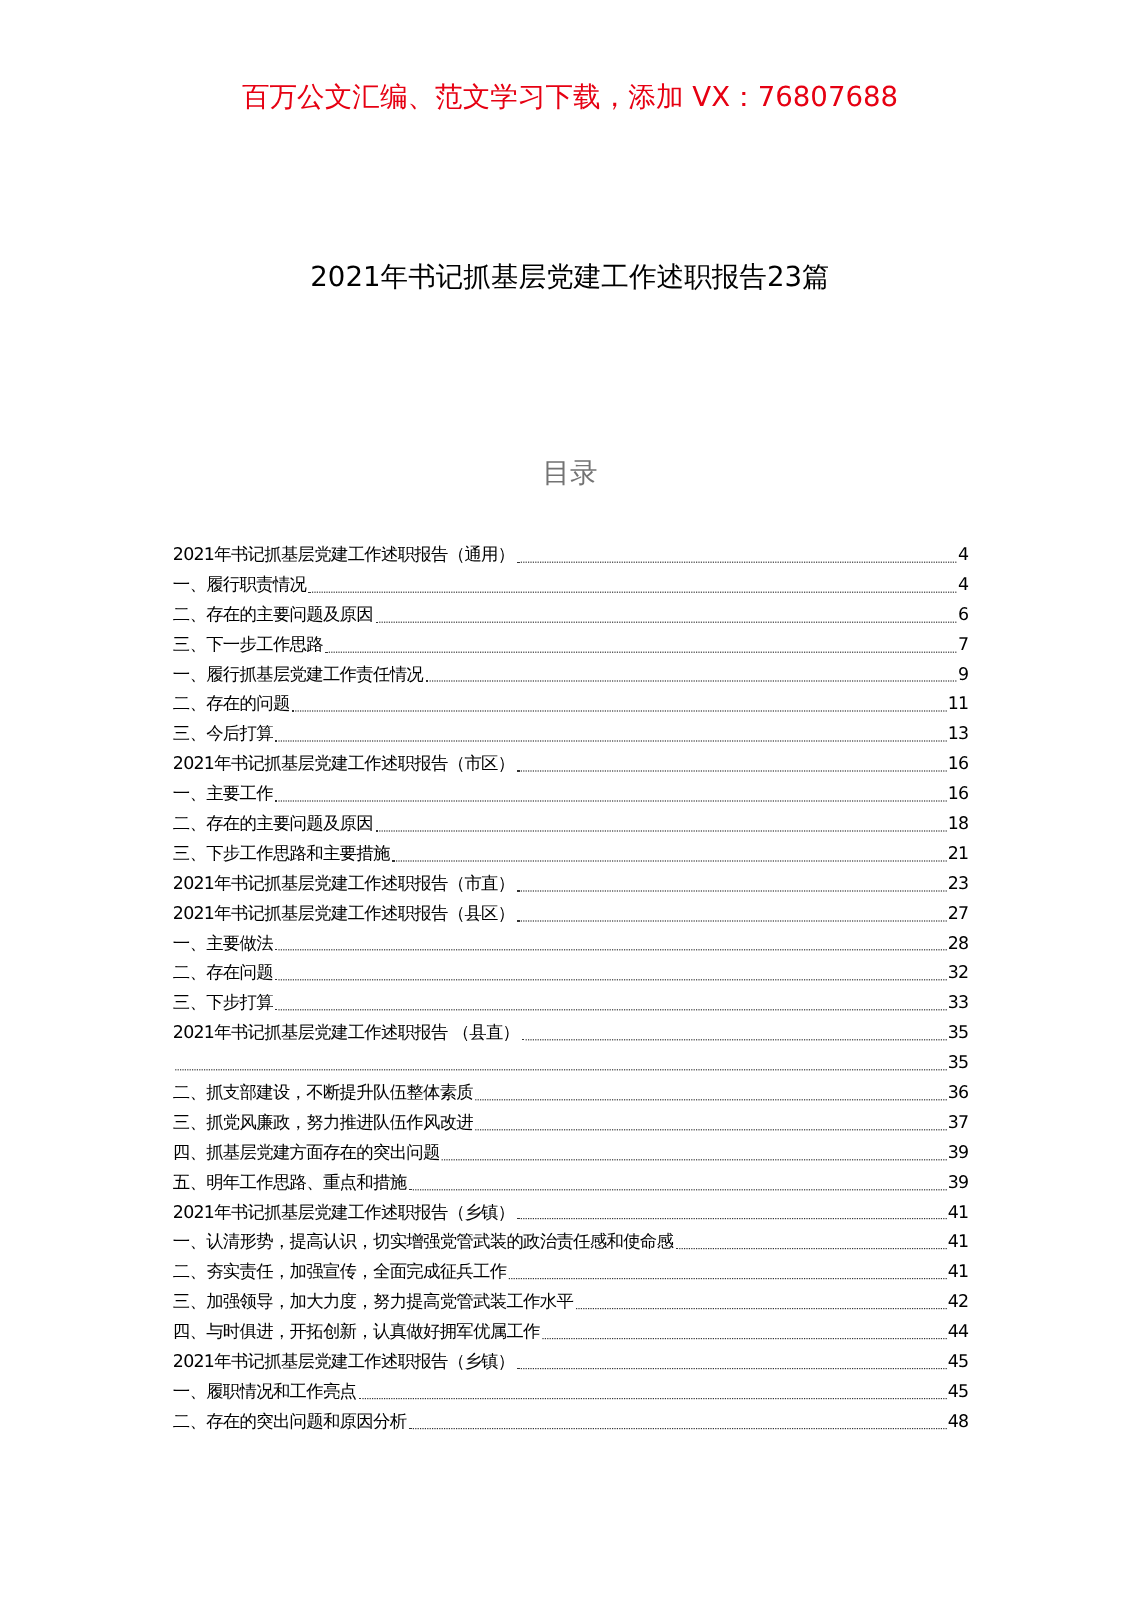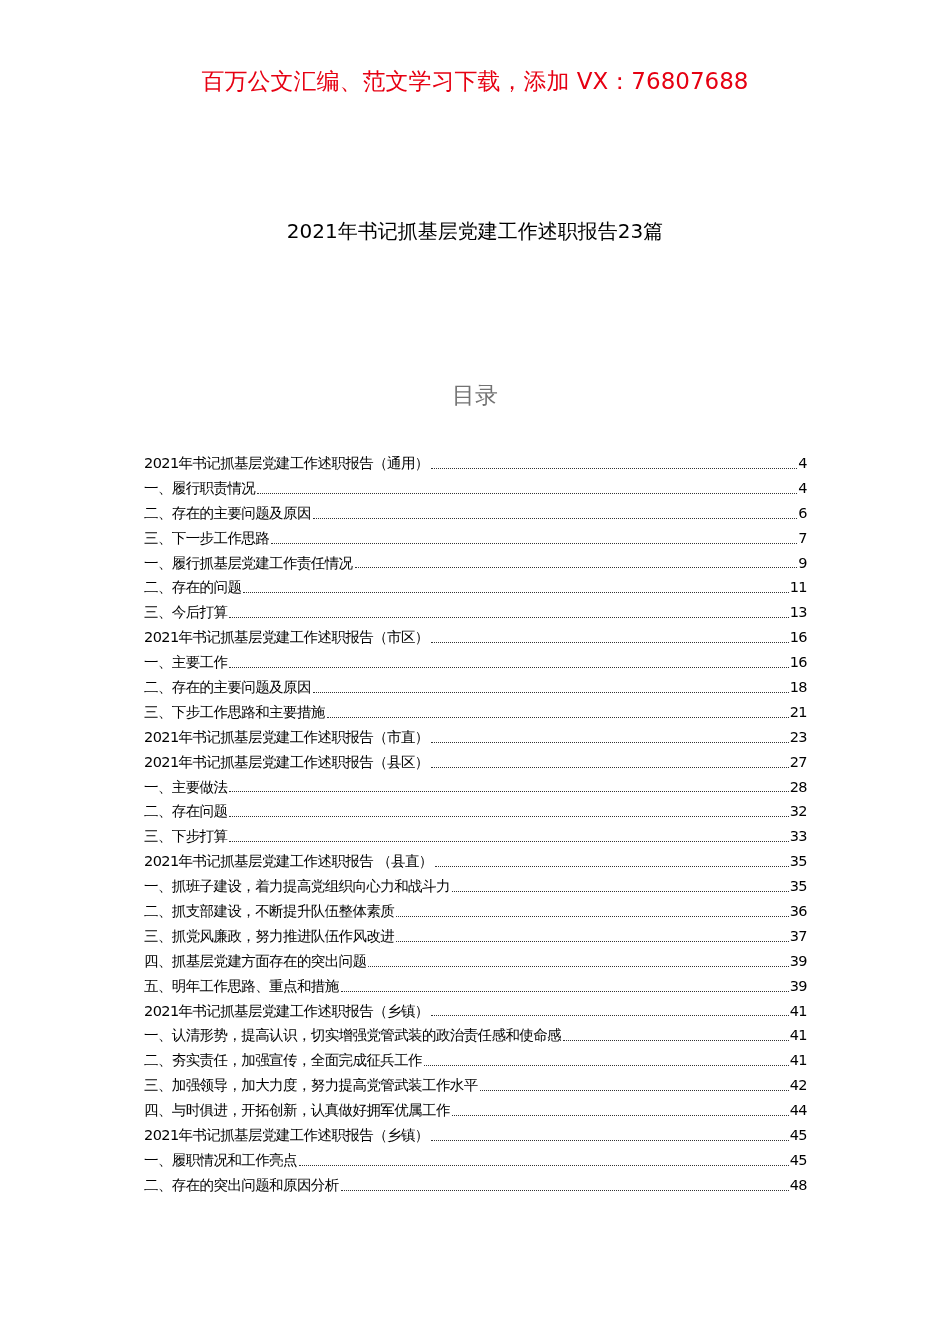--- a/index.html
+++ b/index.html
@@ -25,21 +25,21 @@
       line-height: 30px;
       color: #e60012;
       letter-spacing: 0px;
     }
     .doc-title {
       position: absolute;
       top: 214px;
       left: 0;
       width: 950px;
       text-align: center;
-      font-size: 20px;
+      font-size: 23px;
       line-height: 34px;
       color: #000;
     }
     .toc-heading {
       position: absolute;
       top: 378px;
       left: 0;
       width: 950px;
       text-align: center;
       font-size: 23px;
@@ -172,21 +172,20 @@
         <span class="toc-text">三、下步打算</span>
         <span class="toc-dots"></span>
         <span class="toc-page">33</span>
       </div>
       <div class="toc-row">
         <span class="toc-text">2021年书记抓基层党建工作述职报告 （县直）</span>
         <span class="toc-dots"></span>
         <span class="toc-page">35</span>
       </div>
       <div class="toc-row">
-        <span class="toc-text">一、抓班子建设，着力提高党组织向心力和战斗力</span>
         <span class="toc-dots"></span>
         <span class="toc-page">35</span>
       </div>
       <div class="toc-row">
         <span class="toc-text">二、抓支部建设，不断提升队伍整体素质</span>
         <span class="toc-dots"></span>
         <span class="toc-page">36</span>
       </div>
       <div class="toc-row">
         <span class="toc-text">三、抓党风廉政，努力推进队伍作风改进</span>

